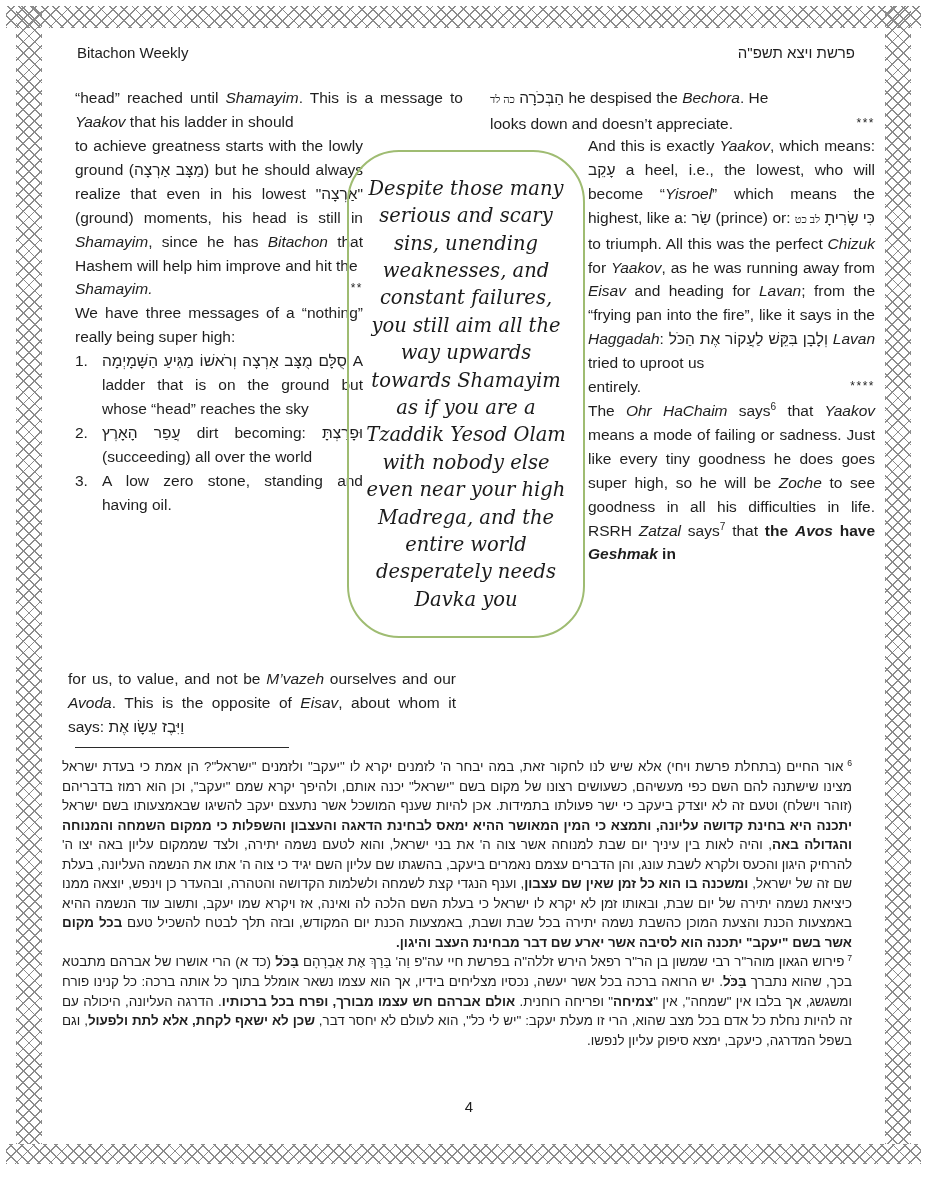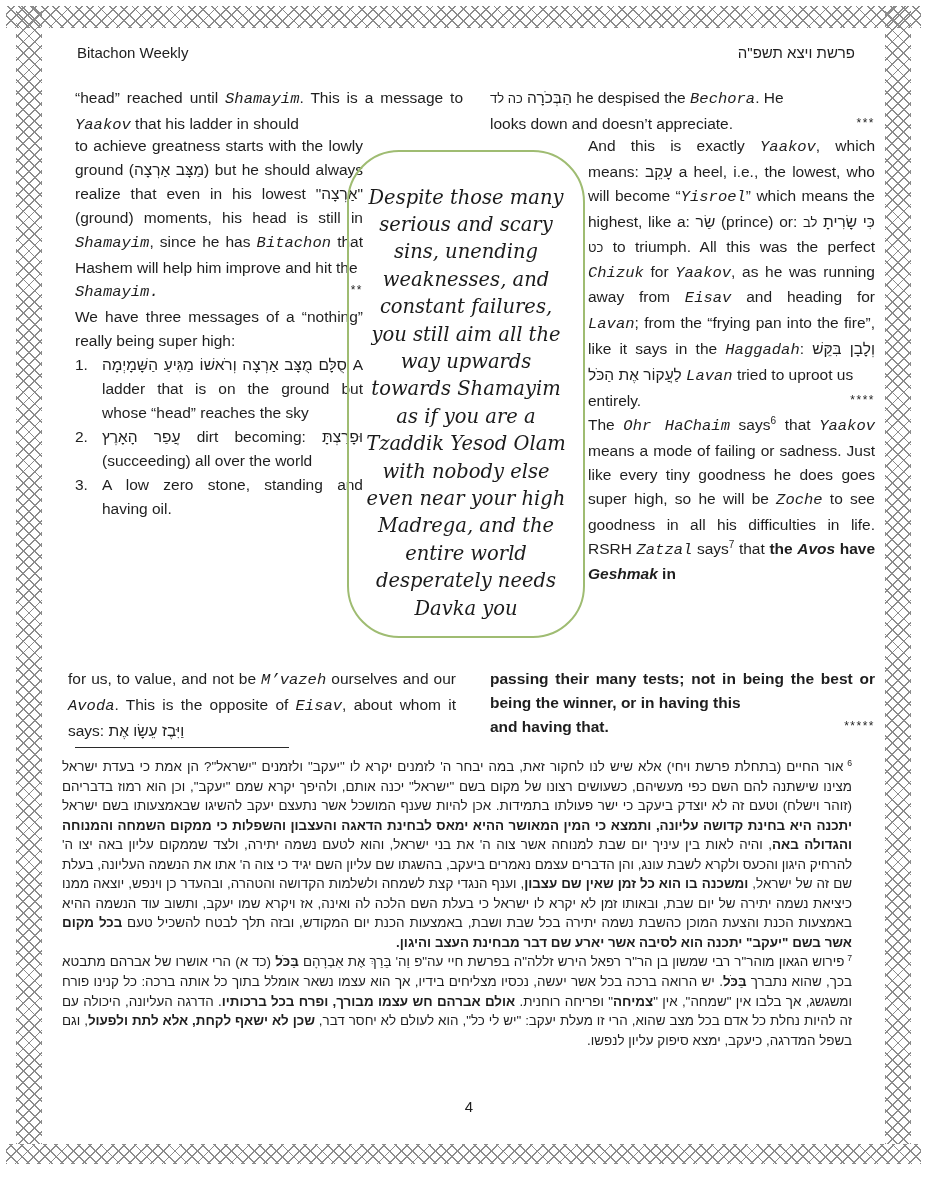--- a/index.html
+++ b/index.html
@@ -15,34 +15,34 @@
   .band-right{right:16px;top:6px;width:26px;height:1138px;}
 
   .header{position:absolute;left:68px;right:72px;top:44px;display:flex;
           justify-content:space-between;align-items:baseline;font-size:15px;margin-left:9px;}
 
   .body-txt{font-size:15.5px;line-height:23.9px;text-align:justify;}
   .abs{position:absolute;}
   .lastline{display:flex;justify-content:space-between;align-items:flex-start;}
   .stars{font-size:12px;letter-spacing:1.5px;white-space:nowrap;}
 
-  .i{font-style:italic;font-family:Liberation Mono, monospace;}
+  .i{font-style:italic;}
   .b{font-weight:bold;}
   .bi{font-weight:bold;font-style:italic;margin-top:12px;}
   .sup{vertical-align:super;font-size:0.65em;line-height:0;}
   .heb{}
-  .hebs{font-size:13px;}
+  .hebs{font-size:11px;font-family:Liberation Serif, serif;}
 
   .li{display:flex;}
   .li-num{width:27px;flex-shrink:0;}
   .li-body{flex:1;text-align:justify;}
 
   .quote-box{position:absolute;left:347px;top:150px;width:238px;height:488px;
     border:2.5px solid #9fbc72;border-radius:52px;box-sizing:border-box;
-    display:flex;align-items:flex-end;justify-content:center;padding:14px 12px;}
+    display:flex;align-items:center;justify-content:center;padding:14px 12px;}
   .quote-text{font-family:"DejaVu Serif", serif;font-style:italic;
     font-size:19.5px;line-height:27.4px;text-align:center;color:#1b1b1b;}
 
   .fn-sep{position:absolute;left:75px;top:747px;width:214px;border-top:1.5px solid #2a2a2a;}
   .footnotes{position:absolute;left:62px;top:757px;width:790px;direction:rtl;
     font-size:13.4px;line-height:19.55px;text-align:justify;}
   .footnotes p{margin:0;}
   .page-num{position:absolute;left:75px;width:788px;top:1098px;text-align:center;font-size:15px;}
 </style>
 </head>
@@ -99,27 +99,20 @@
 
   <div class="abs body-txt" style="left:588px;top:134px;width:287px;">
     <div><span>And this is exactly </span><span class="i">Yaakov</span><span>, which means: </span><span class="heb">עָקֵב</span><span> a heel, i.e., the lowest, who will become “</span><span class="i">Yisroel</span><span>” which means the highest, like a: </span><span class="heb">שַׂר</span><span> (prince) or: </span><span class="heb">כִּי שָׂרִיתָ </span><span class="hebs">לב כט</span><span> to triumph. All this was the perfect </span><span class="i">Chizuk</span><span> for </span><span class="i">Yaakov</span><span>, as he was running away from </span><span class="i">Eisav</span><span> and heading for </span><span class="i">Lavan</span><span>; from the “frying pan into the fire”, like it says in the </span><span class="i">Haggadah</span><span>: </span><span class="heb">וְלָבָן בִּקֵּשׁ לַעֲקוֹר אֶת הַכֹּל</span><span> </span><span class="i">Lavan</span><span> tried to uproot us</span></div>
     <div class="lastline">
       <span><span>entirely.</span></span>
       <span class="stars">****</span>
     </div>
     <div><span>The </span><span class="i">Ohr HaChaim</span><span> says</span><span class="sup">6</span><span> that </span><span class="i">Yaakov</span><span> means a mode of failing or sadness. Just like every tiny goodness he does goes super high, so he will be </span><span class="i">Zoche</span><span> to see goodness in all his difficulties in life. RSRH </span><span class="i">Zatzal</span><span> says</span><span class="sup">7</span><span> that </span><span class="b">the </span><span class="bi">Avos</span><span class="b"> have </span><span class="bi">Geshmak</span><span class="b"> in</span></div>
   </div>
 
-  <div class="abs body-txt" style="left:490px;top:667px;width:385px;">
-    <div><span class="b">passing their many tests; not in being the best or being the winner, or in having this</span></div>
-    <div class="lastline">
-      <span><span class="b">and having that.</span></span>
-      <span class="stars">*****</span>
-    </div>
-  </div>
 
   <div class="fn-sep"></div>
   <div class="footnotes">
     <p><span class="sup">6 </span><span>אור החיים (בתחלת פרשת ויחי) אלא שיש לנו לחקור זאת, במה יבחר ה' לזמנים יקרא לו "יעקב" ולזמנים "ישראל"? הן אמת כי בעדת ישראל מצינו שישתנה להם השם כפי מעשיהם, כשעושים רצונו של מקום בשם "ישראל" יכנה אותם, ולהיפך יקרא שמם "יעקב", וכן הוא רמוז בדבריהם (זוהר וישלח) וטעם זה לא יוצדק ביעקב כי ישר פעולתו בתמידות. אכן להיות שענף המושכל אשר נתעצם יעקב להשיגו שבאמצעותו בשם ישראל </span><span class="b">יתכנה היא בחינת קדושה עליונה, ותמצא כי המין המאושר ההיא ימאס לבחינת הדאגה והעצבון והשפלות כי ממקום השמחה והמנוחה והגדולה באה</span><span>, והיה לאות בין עיניך יום שבת למנוחה אשר צוה ה' את בני ישראל, והוא לטעם נשמה יתירה, ולצד שממקום עליון באה יצו ה' להרחיק היגון והכעס ולקרא לשבת עונג, והן הדברים עצמם נאמרים ביעקב, בהשגתו שם עליון השם יגיד כי צוה ה' אתו את הנשמה העליונה, בעלת שם זה של ישראל, </span><span class="b">ומשכנה בו הוא כל זמן שאין שם עצבון</span><span>, וענף הנגדי קצת לשמחה ולשלמות הקדושה והטהרה, ובהעדר כן וינפש, יוצאה ממנו כיציאת נשמה יתירה של יום שבת, ובאותו זמן לא יקרא לו ישראל כי בעלת השם הלכה לה ואינה, אז ויקרא שמו יעקב, ותשוב עוד הנשמה ההיא באמצעות הכנת והצעת המוכן כהשבת נשמה יתירה בכל שבת ושבת, באמצעות הכנת יום המקודש, ובזה תלך לבטח להשכיל טעם </span><span class="b">בכל מקום אשר בשם "יעקב" יתכנה הוא לסיבה אשר יארע שם דבר מבחינת העצב והיגון.</span></p>
     <p><span class="sup">7 </span><span>פירוש הגאון מוהר"ר רבי שמשון בן הר"ר רפאל הירש זללה"ה בפרשת חיי עה"פ וַה' בֵּרַךְ אֶת אַבְרָהָם </span><span class="b">בַּכֹּל</span><span> (כד א) הרי אושרו של אברהם מתבטא בכך, שהוא נתברך </span><span class="b">בַּכֹּל</span><span>. יש הרואה ברכה בכל אשר יעשה, נכסיו מצליחים בידיו, אך הוא עצמו נשאר אומלל בתוך כל אותה ברכה: כל קנינו פורח ומשגשג, אך בלבו אין "שמחה", אין "</span><span class="b">צמיחה</span><span>" ופריחה רוחנית. </span><span class="b">אולם אברהם חש עצמו מבורך, ופרח בכל ברכותיו</span><span>. הדרגה העליונה, היכולה עם זה להיות נחלת כל אדם בכל מצב שהוא, הרי זו מעלת יעקב: "יש לי כל", הוא לעולם לא יחסר דבר, </span><span class="b">שכן לא ישאף לקחת, אלא לתת ולפעול</span><span>, וגם בשפל המדרגה, כיעקב, ימצא סיפוק עליון לנפשו.</span></p>
   </div>
 
   <div class="page-num">4</div>
 
 </div>

